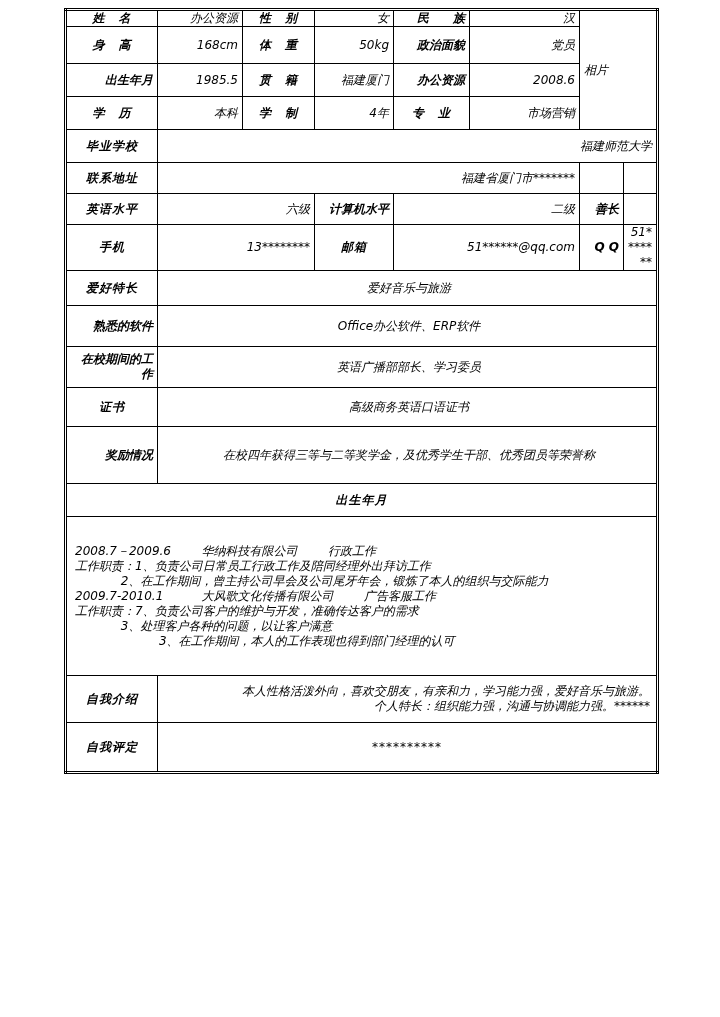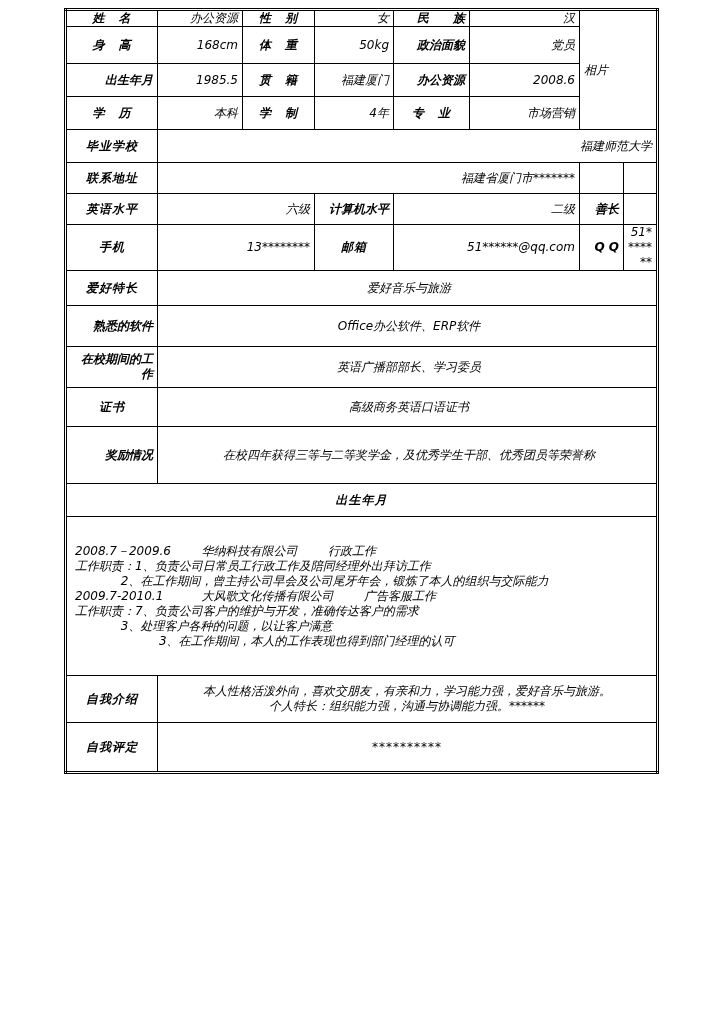--- a/index.html
+++ b/index.html
@@ -80,21 +80,21 @@
   }
   .work-body {
     text-align: left;
     font-size: 11.5px;
     line-height: 20px;
     padding: 0 8px !important;
     vertical-align: top;
   }
   .work-body .wl { display: block; white-space: pre; }
   .center-block {
-    text-align: center;
+    text-align: right;
     font-size: 11.5px;
     line-height: 19px;
     padding: 4px 6px !important;
   }
   .center-block .cl { display: block; }
   .stars { text-align: center; font-size: 11.5px; letter-spacing: 1px; }
 </style>
 </head>
 <body>
 

